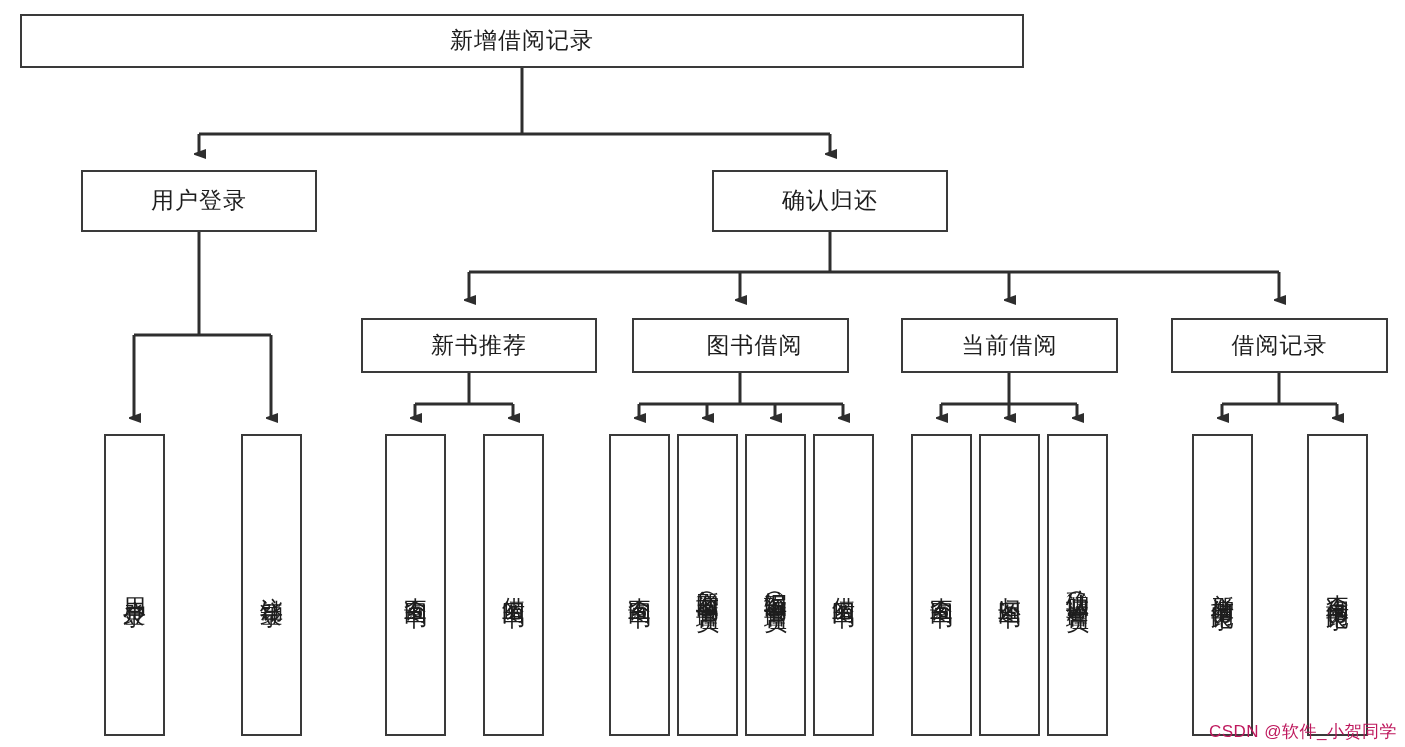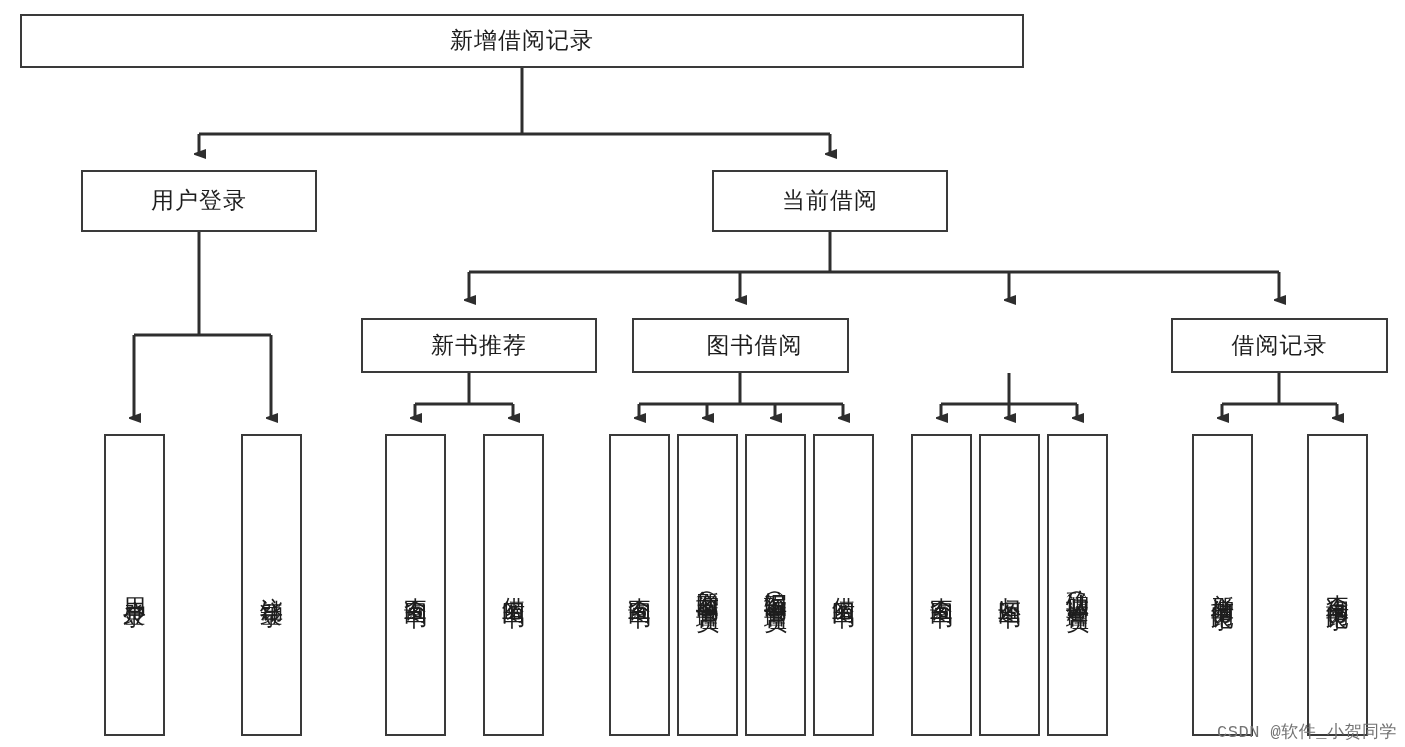--- a/index.html
+++ b/index.html
@@ -53,25 +53,25 @@
   .node.vert .vtext {
     writing-mode: vertical-rl;
     text-orientation: upright;
     white-space: nowrap;
   }
   .watermark {
     position: absolute;
     right: 8px;
     bottom: 4px;
     font-size: 17px;
-    color: #737373;
+    color: #be185d;
     letter-spacing: 0.5px;
     z-index: 3;
     white-space: nowrap;
-    font-family: Liberation Mono, monospace;
+    font-family: Liberation Sans, sans-serif;
     text-align: center;
   }
 </style>
 </head>
 <body>
 
 <div id="canvas">
 
   <svg id="wires" viewBox="0 0 1405 747">
     <defs>
@@ -124,28 +124,31 @@
   </svg>
 
   <div class="node horiz" style="left:20px; top:14px; width:1004px; height:54px;">
     <span>新增借阅记录</span>
   </div>
 
   <div class="node horiz" style="left:81px; top:170px; width:236px; height:62px;">
     <span>用户登录</span>
   </div>
   <div class="node horiz" style="left:712px; top:170px; width:236px; height:62px;">
-    <span>当前借阅</span>
+    <span>确认归还</span>
   </div>
 
   <div class="node horiz" style="left:361px; top:318px; width:236px; height:55px;">
     <span>新书推荐</span>
   </div>
   <div class="node horiz" style="left:632px; top:318px; width:217px; height:55px;padding-left:28px;">
     <span>图书借阅</span>
+  </div>
+  <div class="node horiz" style="left:901px; top:318px; width:217px; height:55px;">
+    <span>当前借阅</span>
   </div>
   <div class="node horiz" style="left:1171px; top:318px; width:217px; height:55px;">
     <span>借阅记录</span>
   </div>
 
   <div class="node vert" style="left:104px; top:434px; width:61px; height:302px;">
     <span class="vtext">用户登录</span>
   </div>
   <div class="node vert" style="left:241px; top:434px; width:61px; height:302px;">
     <span class="vtext">注销登录</span>

